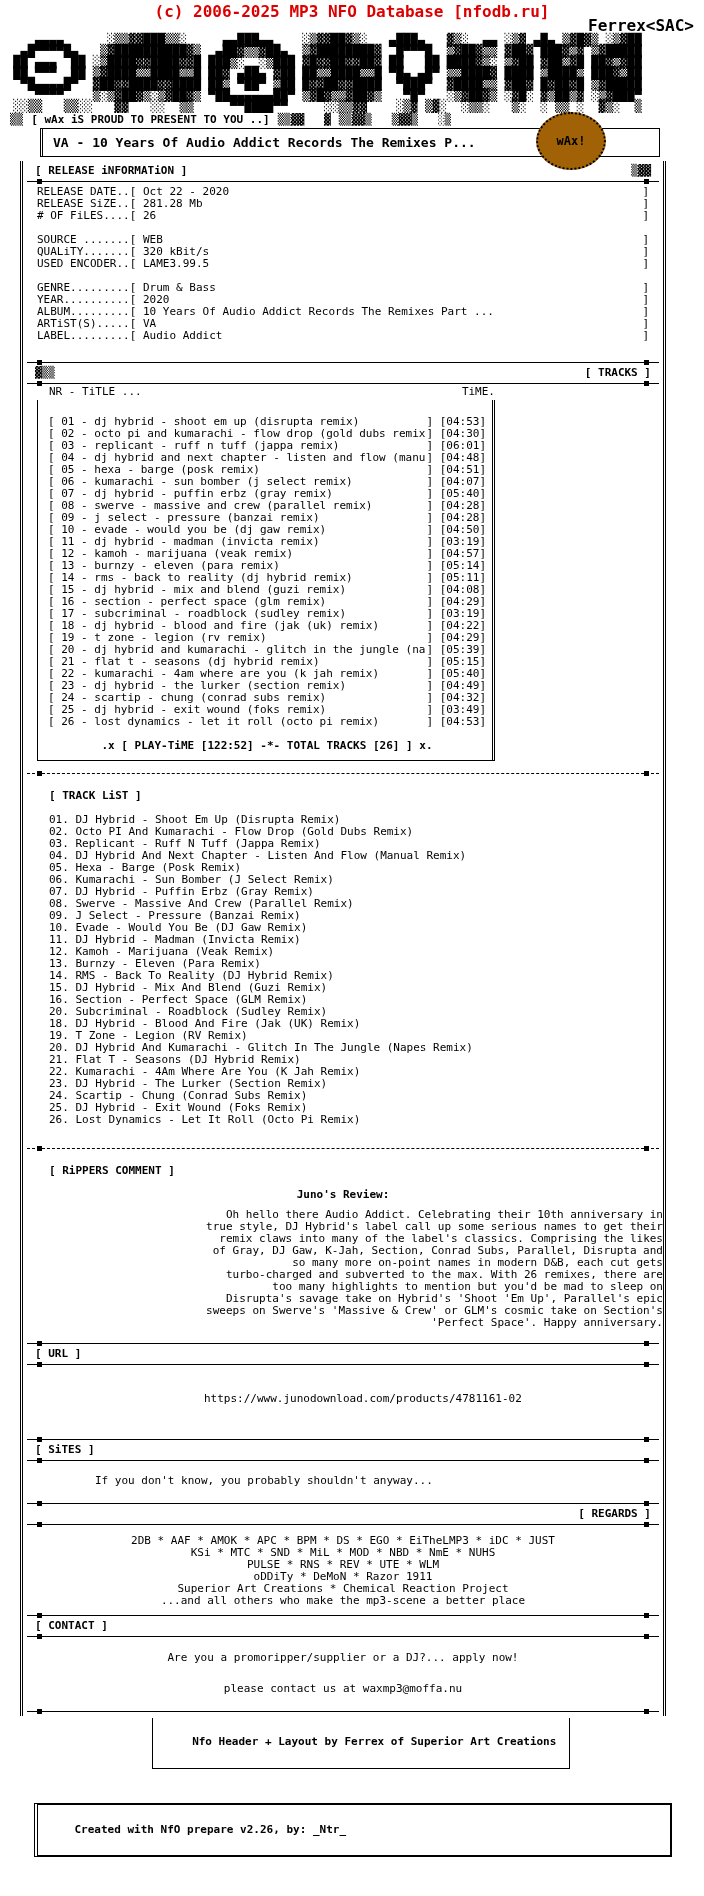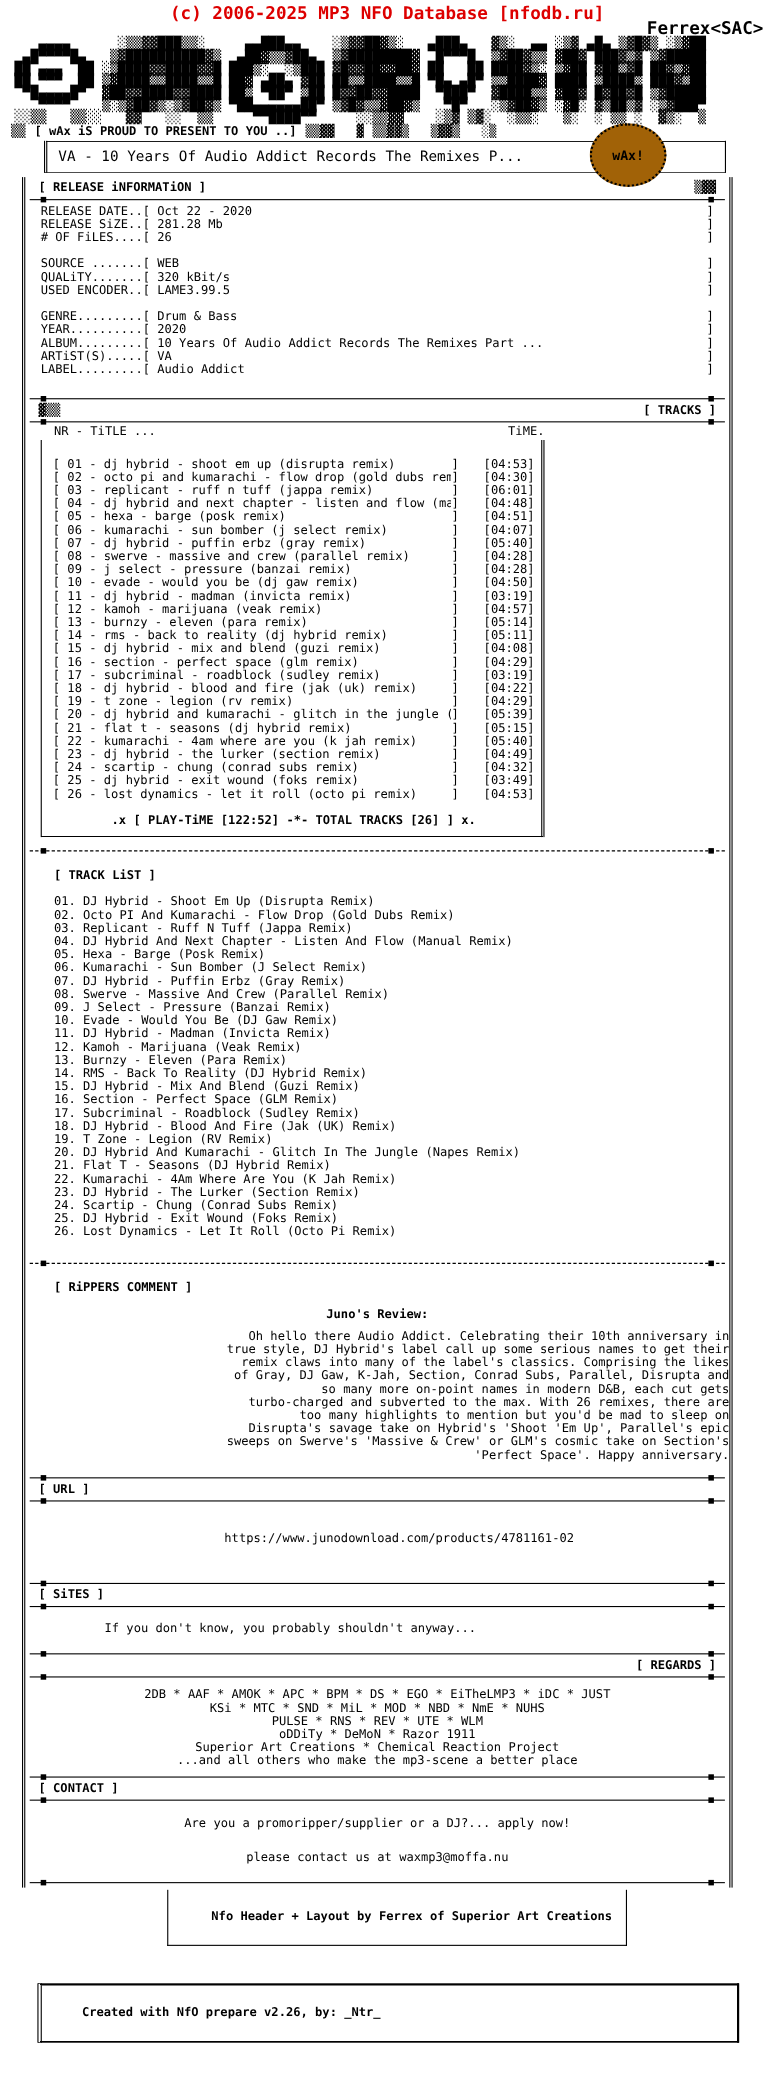--- a/index.html
+++ b/index.html
@@ -25,21 +25,21 @@
     border-right:3px double #000;
     padding:0 0 4px 0;
     position:relative;
   }
   .titlebox{
     position:relative;
     margin:0 44px 4px 40px;
     border:1px solid #000;
     border-left:3px double #000;
     padding:6px 10px;
-    font-size:13px;line-height:15px;font-weight:normal;
+    font-size:13px;line-height:15px;font-weight:bold;
     background:#fff;
   }
   .wax-bubble{
     position:absolute;
     right:98px;top:112px;
     width:66px;height:54px;
     border:2px dotted #000;
     border-radius:50%;
     background:#a16207;
     display:flex;align-items:center;justify-content:center;
@@ -63,21 +63,21 @@
   .cols-row{display:flex;justify-content:space-between;width:446px;margin:2px 0 2px 26px;font-weight:normal;white-space:pre;align-items:center;}
   .tracksbox{
     width:438px;margin-left:14px;
     border-left:1px solid #000;
     border-right:3px double #000;
     border-bottom:1px solid #000;
     padding:10px 6px 6px 10px;
   }
   .trow{display:flex;white-space:pre;}
   .trow .ttl{display:inline-block;width:56ch;overflow:hidden;padding-left:1ch;white-space:pre;}
-  .trow .tsp{padding-left:1ch;margin-left:16px;}
+  .trow .tsp{padding-left:1ch;}
   .playtime{text-align:center;font-weight:bold;margin:12px 0 2px 0;white-space:pre;}
   .tlist{padding:6px 0 10px 26px;}
   .tlist-line{white-space:pre;}
   .gap6{height:6px;}
   .gap12{height:12px;}
   .seclabel{font-weight:bold;padding:4px 0 6px 26px;white-space:pre;}
   .review-head{text-align:center;font-weight:bold;margin:6px 0;white-space:pre;}
   .review{white-space:pre;text-align:right;margin:8px 0 14px 0;}
   .url-line{text-align:center;margin:16px 0 22px 0;white-space:pre;}
   .url-line a{color:#000;text-decoration:none;}
@@ -274,21 +274,21 @@
         <div class="tlist-line">12. Kamoh - Marijuana (Veak Remix)</div>
 
         <div class="tlist-line">13. Burnzy - Eleven (Para Remix)</div>
 
         <div class="tlist-line">14. RMS - Back To Reality (DJ Hybrid Remix)</div>
 
         <div class="tlist-line">15. DJ Hybrid - Mix And Blend (Guzi Remix)</div>
 
         <div class="tlist-line">16. Section - Perfect Space (GLM Remix)</div>
 
-        <div class="tlist-line">17. Subcriminal - Roadblock (Sudley Remix)</div>
+        <div class="tlist-line">20. Subcriminal - Roadblock (Sudley Remix)</div>
 
         <div class="tlist-line">18. DJ Hybrid - Blood And Fire (Jak (UK) Remix)</div>
 
         <div class="tlist-line">19. T Zone - Legion (RV Remix)</div>
 
         <div class="tlist-line">20. DJ Hybrid And Kumarachi - Glitch In The Jungle (Napes Remix)</div>
 
         <div class="tlist-line">21. Flat T - Seasons (DJ Hybrid Remix)</div>
 
         <div class="tlist-line">22. Kumarachi - 4Am Where Are You (K Jah Remix)</div>

